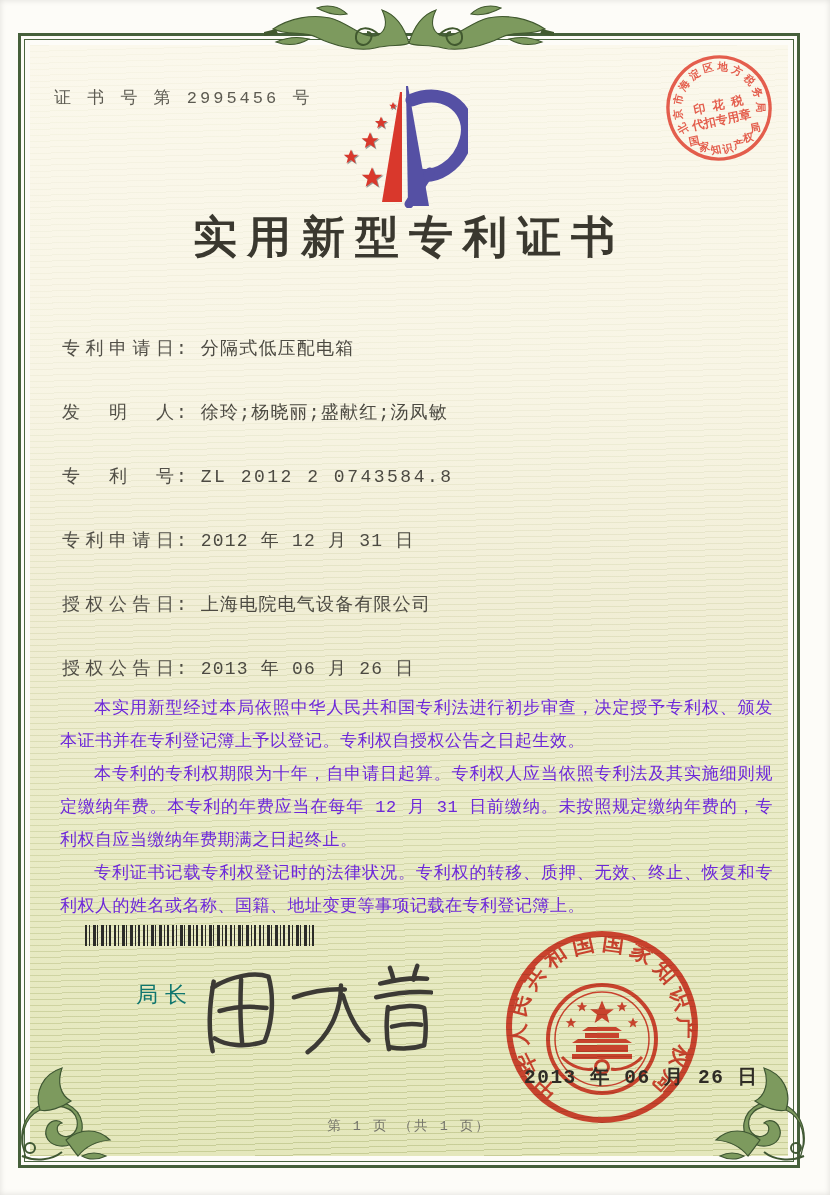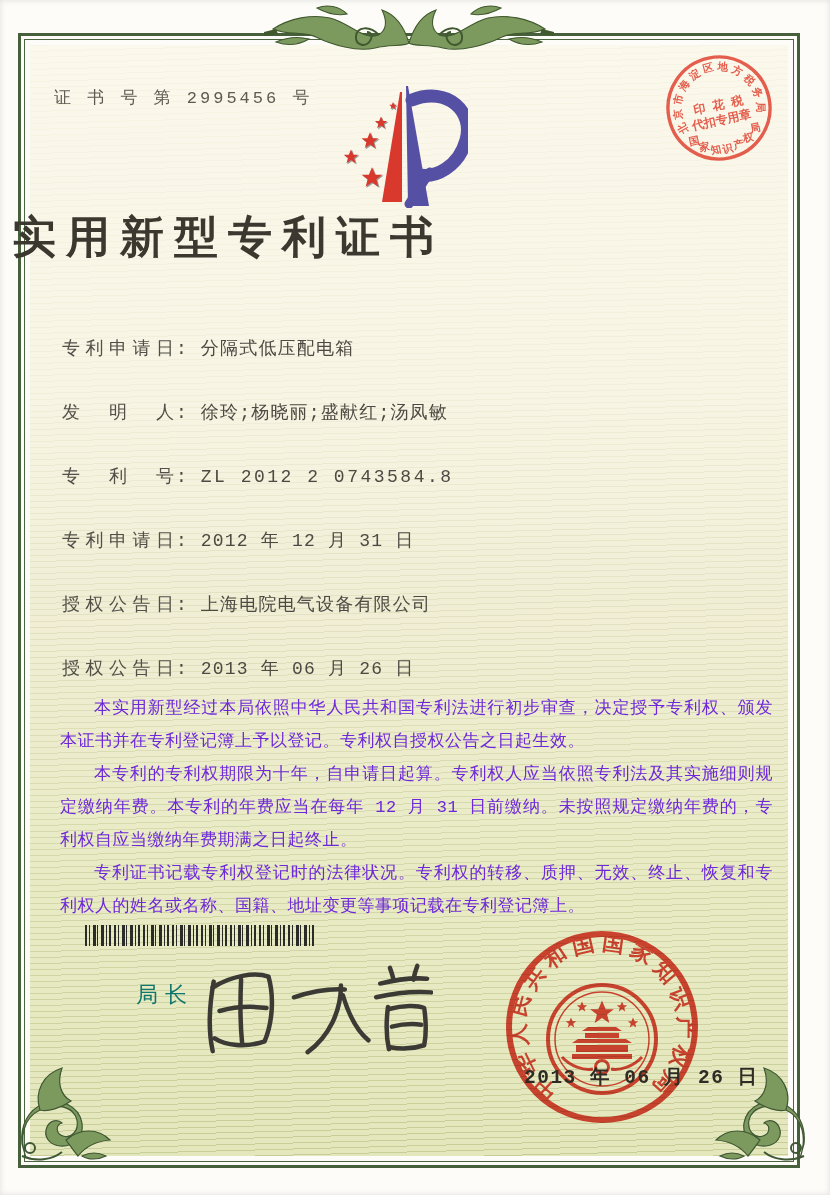--- a/index.html
+++ b/index.html
@@ -23,22 +23,22 @@
     mask-image:linear-gradient(180deg,rgba(0,0,0,.10) 0%,rgba(0,0,0,.16) 30%,rgba(0,0,0,.45) 60%,rgba(0,0,0,.85) 100%);
   }
   .ornament{position:absolute;z-index:3;}
   .orn-top{left:264px;top:5px;}
   .orn-bl{left:16px;top:1064px;}
   .orn-br{left:712px;top:1064px;transform:scaleX(-1);}
   
   .abs{position:absolute;z-index:4;}
   .cert-no{left:54px;top:86px;font-size:17px;letter-spacing:3px;color:#5d5b52;}
   .logo{left:336px;top:84px;width:132px;height:124px;}
-  .title{left:0;right:12px;top:208px;font-size:44px;font-weight:700;
-         letter-spacing:10px;color:#3a382f;margin-left:12px;}
+  .title{left:0;right:12px;top:208px;text-align:center;font-size:44px;font-weight:700;
+         letter-spacing:10px;color:#3a382f;}
   .fields{left:62px;top:330px;width:710px;}
   .frow{position:absolute;left:0;font-size:18px;color:#4c4a42;white-space:nowrap;}
   .flabel{display:inline-block;width:112px;text-align:justify;text-align-last:justify;color:#514f47;}
   .fcolon{display:inline-block;margin:0 14px 0 2px;}
   .fvalue{letter-spacing:1.2px;}
   .paras{left:60px;top:692px;width:713px;font-size:17px;line-height:33px;color:#6d28d9;
          text-align:justify;letter-spacing:.5px;z-index:4;}
   .paras p{margin:0;text-indent:2em;}
   .barcode{left:85px;top:925px;width:232px;height:21px;z-index:4;
     background:repeating-linear-gradient(90deg,
@@ -224,14 +224,15 @@
       <text x="-31.3" y="30.7">国</text>
       <text x="-22.3" y="38.5">家</text>
       <text x="-11.6" y="43.4">知</text>
       <text x="0" y="45.0">识</text>
       <text x="11.6" y="43.4">产</text>
       <text x="22.3" y="38.5">权</text>
       <text x="31.3" y="30.7">局</text>
     </g>
   </svg>
 
+  <div class="abs footer">第 1 页 （共 1 页）</div>
 
 </div>
 
 </body></html>

